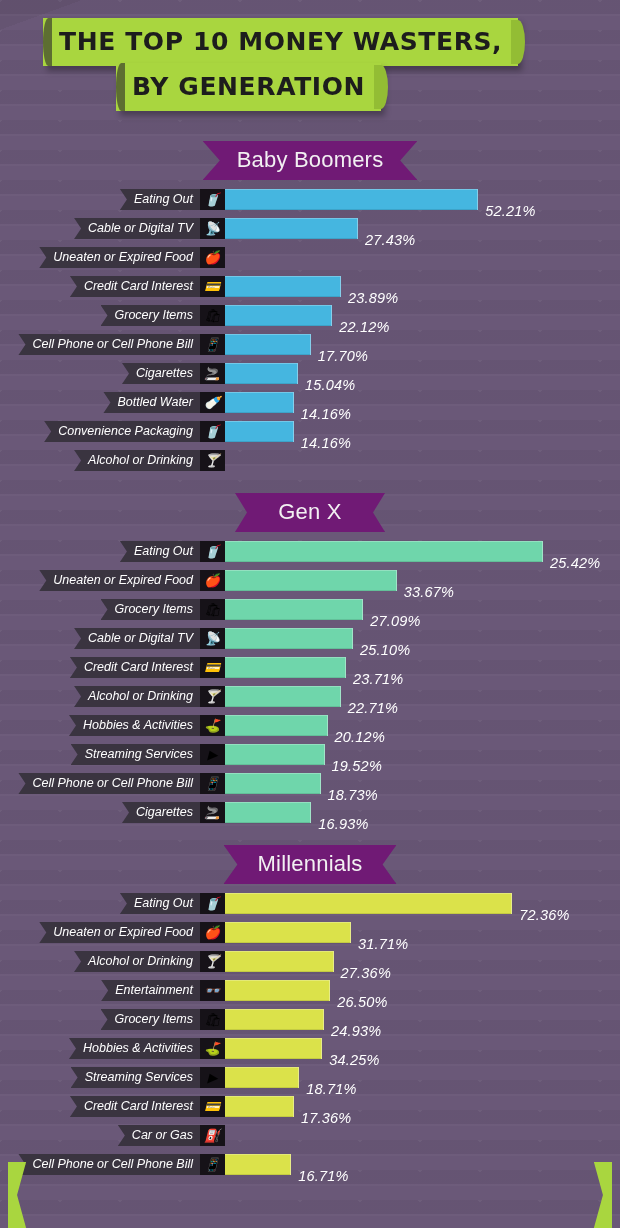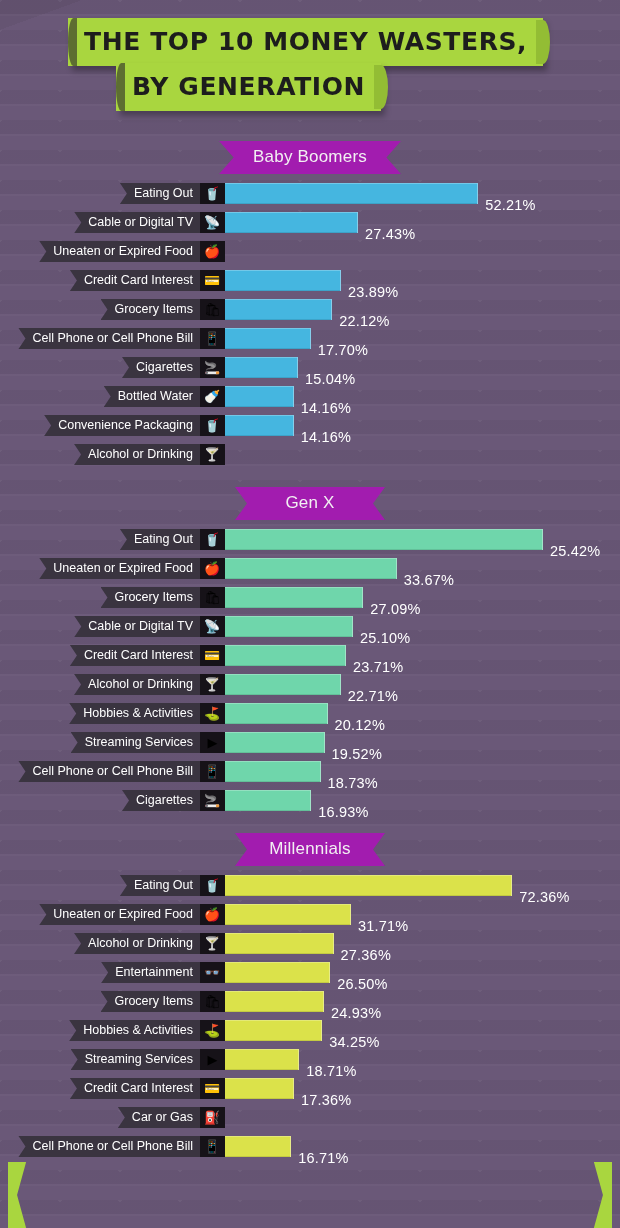--- a/index.html
+++ b/index.html
@@ -48,21 +48,21 @@
     width: 620px;
     height: 1228px;
   }
 
   
   .title-wrap {
     padding-top: 18px;
     padding-bottom: 8px;
   }
   .title-row { display: flex; }
-  .title-row.row1 { justify-content: flex-start; padding-left: 68px; }
+  .title-row.row1 { justify-content: flex-start; padding-left: 43px; }
   .title-row.row2 { justify-content: flex-start; padding-left: 116px; margin-top: -3px; }
 
   .title-band {
     position: relative;
     background: #a9d63f;
     color: #1d1d1d;
     font-weight: bold;
     letter-spacing: 0.6px;
     font-size: 25px;
     line-height: 1;
@@ -86,42 +86,43 @@
     right: -7px; top: 2px; bottom: 2px;
     width: 14px;
     background: #93bd34;
     border-radius: 0 50% 50% 0 / 0 50% 50% 0;
   }
 
   
   .section { margin-top: 22px; }
   .section-head { display: flex; justify-content: center; }
   .ribbon {
-    background: #a21caf;
+    background: #701a75;
     color: #f2f0f2;
-    font-size: 17px;
+    font-size: 22px;
     padding: 6px 34px 7px 34px;
     text-align: center;
     min-width: 150px;
     clip-path: polygon(
       0% 0%, 100% 0%,
       92% 50%, 100% 100%,
       0% 100%, 8% 50%
     );
     box-shadow: 2px 3px 5px rgba(0,0,0,0.22);
     letter-spacing: 0.2px;
   }
 
   
   .rows { margin-top: 9px; }
   .row {
     display: flex;
     align-items: center;
     height: 21px;
     margin-bottom: 8px;
+    font-style: italic;
   }
   .label-cell {
     width: 200px;
     display: flex;
     justify-content: flex-end;
     flex: 0 0 200px;
   }
   .pennant {
     background: #3a3440;
     color: #ffffff;

